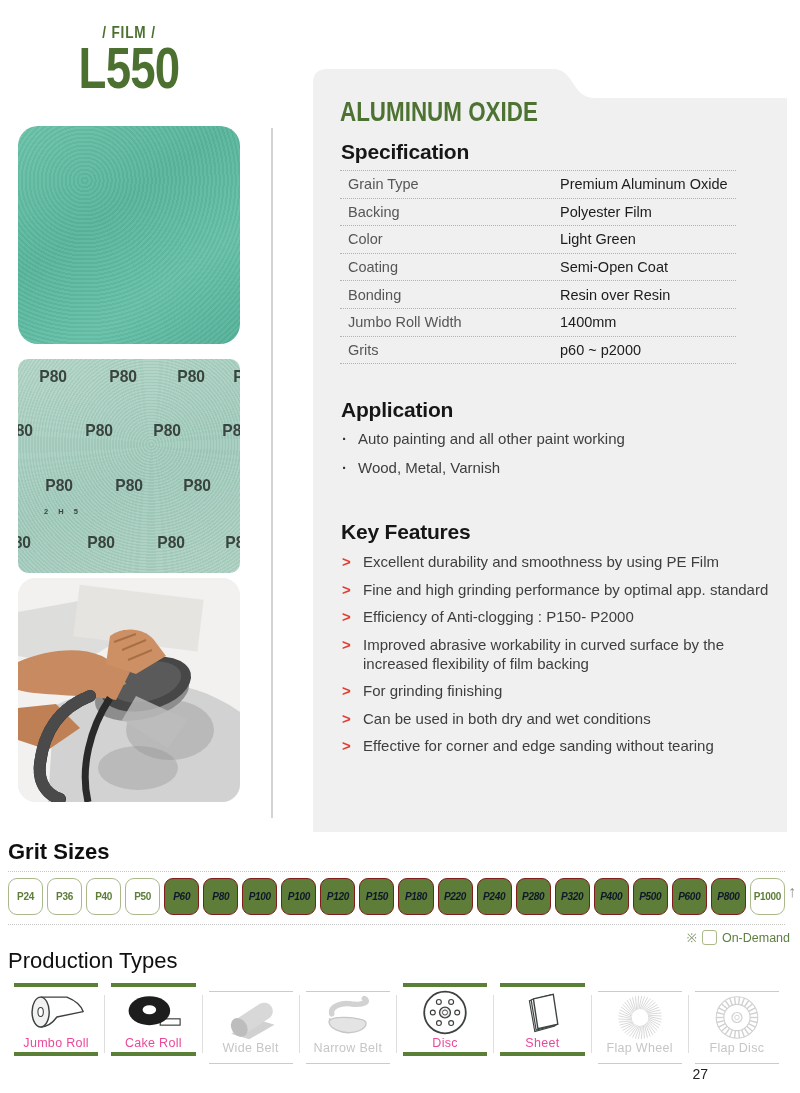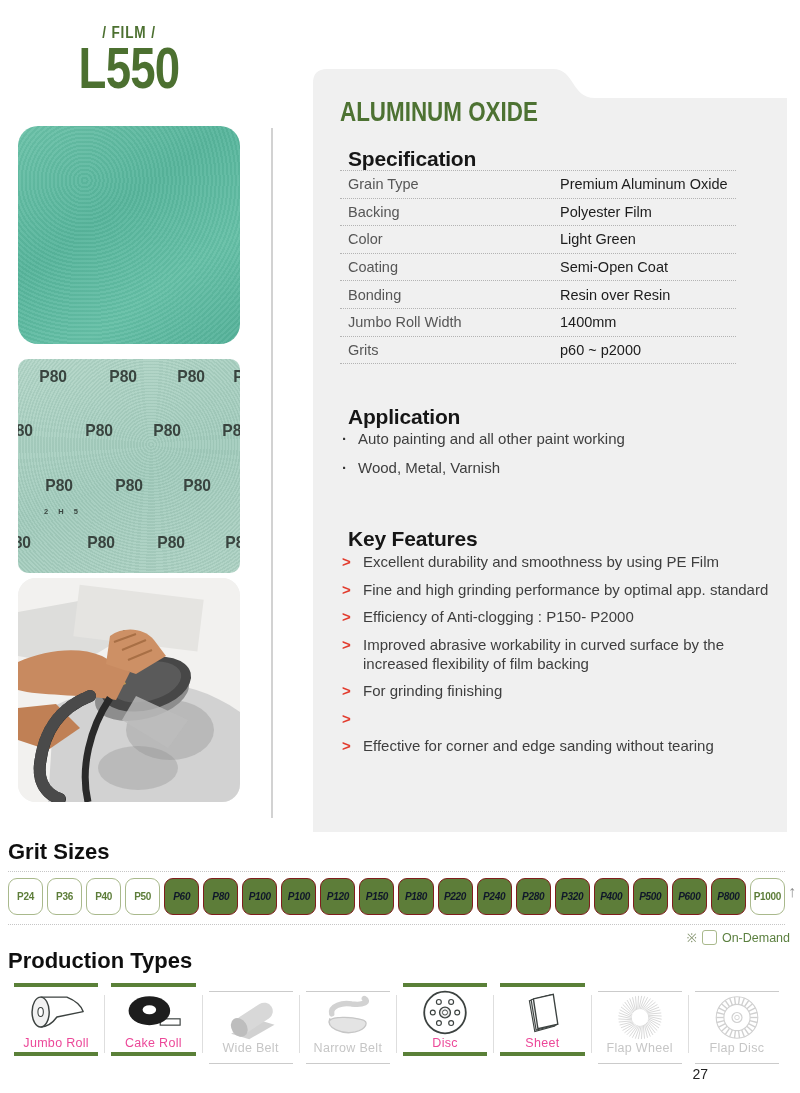--- a/index.html
+++ b/index.html
@@ -30,21 +30,21 @@
   .sheetimg .mark { position:absolute; font-weight:bold; font-size:17px; color:#39443f; transform:scaleX(.92); white-space:nowrap; }
   .sheetimg .code { position:absolute; font-weight:bold; font-size:7.5px; letter-spacing:4px; color:#39443f; }
   .photo { left:18px; top:578px; width:222px; height:224px; border-radius:18px; overflow:hidden; background:#efefee; }
   .vdivider { left:271px; top:128px; width:2px; height:690px; background:#d2d2d2; }
 
   
   .panel { left:313px; top:69px; width:520px; height:763px; }
   .panel-bg { position:absolute; left:0; top:0; }
   .panel-title { position:absolute; left:27px; top:27px; margin:0; font-size:28px; font-weight:bold;
     color:#4d7232; transform:scaleX(.8); transform-origin:left; white-space:nowrap; }
-  .sec-heading { position:absolute; left:27px; margin:8px; font-size:21px; font-weight:bold; color:#161616; letter-spacing:-.2px; }
+  .sec-heading { position:absolute; left:27px; margin:1px; font-size:21px; font-weight:bold; color:#161616; letter-spacing:-.2px; }
   #spec-heading { top:70px; } #app-heading { top:328px; } #feat-heading { top:450px; }
 
   .spec-table { position:absolute; left:27px; top:101px; width:396px; border-top:1px dotted #b3b3b3; }
   .spec-row { display:flex; align-items:center; height:26.6px; border-bottom:1px dotted #b3b3b3; font-size:14.5px; padding-left:8px; }
   .spec-label { width:212px; color:#565656; }
   .spec-value { color:#1c1c1c; }
 
   .app-list { position:absolute; left:29px; top:361px; width:430px; margin:0; padding:0; list-style:none; font-size:15px; color:#3e3e3e; }
   .app-item { display:flex; margin-bottom:10px; line-height:1.25; }
   .bullet-dot { width:16px; color:#333; font-weight:bold; flex:none; }
@@ -61,21 +61,21 @@
     display:flex; align-items:center; justify-content:center; letter-spacing:-.3px; box-sizing:border-box; }
   .grit-btn.filled { background:var(--grit-green); color:#0f172a; border:1px solid #7f1d1d;font-style:italic; }
   .grit-btn.outline { background:#fff; color:var(--grit-green); border:1px solid #a9b98c; }
   .scroll-arrow { position:absolute; left:788px; top:883px; color:#8f8f8f; font-size:16px; }
 
   .legend { position:absolute; right:10px; top:929px; display:flex; align-items:center; gap:5px; font-size:12.5px; color:#5c8040; }
   .legend-sym { color:#80906a; font-size:12px; }
   .legend-box { width:13px; height:13px; border:1px solid #a9b98c; border-radius:3px; background:#fff; }
 
   
-  .prod-heading { position:absolute; left:8px; top:948px; margin:0; font-size:22px; font-weight:bold; color:#0f0f0f; }
+  .prod-heading { position:absolute; left:8px; top:948px; margin:0; font-size:22px; font-weight:normal; color:#0f0f0f; }
   .prod-row { position:absolute; left:8px; top:983px; width:777px; display:flex; align-items:stretch; }
   .prod-cell { flex:1; height:73px; box-sizing:border-box; margin:0 6px; display:flex; flex-direction:column; }
   .prod-cell.active   { border-top:4px solid var(--bar-green); border-bottom:4px solid var(--bar-green); }
   .prod-cell.inactive { border-top:1px solid #cbcbcb; border-bottom:1px solid #cbcbcb;margin-top:8px; }
   .prod-icon { height:47px; display:flex; align-items:center; justify-content:center; margin-top:2px; }
   .prod-label { text-align:center; font-size:12.5px; letter-spacing:.3px; margin-top:0; }
   .prod-cell.active .prod-label { color:#ec4899; }
   .prod-cell.inactive .prod-label { color:#c6c6c6; }
   .prod-div { width:1px; height:58px; background:#dedede; align-self:center; flex:none; }
 
@@ -206,20 +206,21 @@
         <li class="feat-item">
           <span class="bullet-gt">&gt;</span>
           <span>Improved abrasive workability in curved surface by the increased flexibility of film backing</span>
         </li>
         <li class="feat-item">
           <span class="bullet-gt">&gt;</span>
           <span>For grinding finishing</span>
         </li>
         <li class="feat-item">
           <span class="bullet-gt">&gt;</span>
+          <span>Can be used in both dry and wet conditions</span>
         </li>
         <li class="feat-item">
           <span class="bullet-gt">&gt;</span>
           <span>Effective for corner and edge sanding without tearing</span>
         </li>
       </ul>
   </section>
 
   <h2 class="grit-heading">Grit Sizes</h2>
   <div class="grit-row" id="grit-row">

